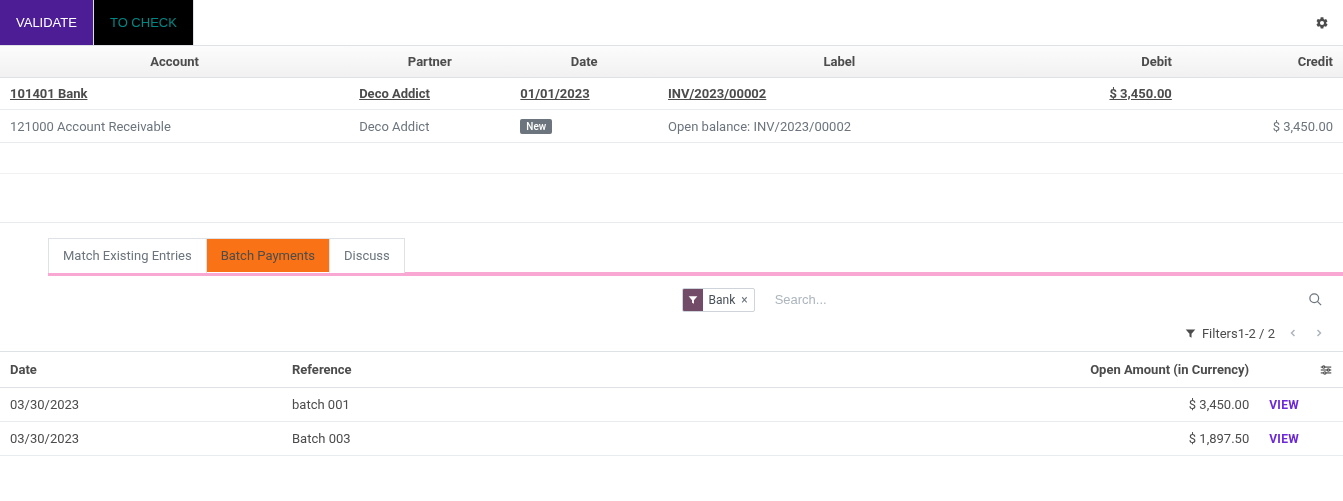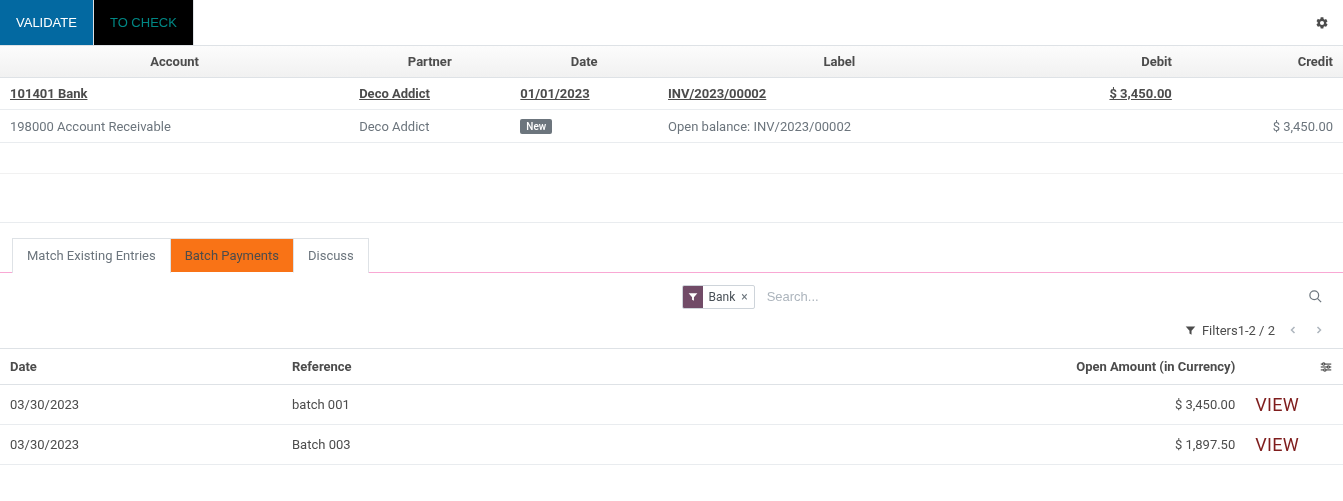--- a/index.html
+++ b/index.html
@@ -1,70 +1,70 @@
 <!DOCTYPE html>
 <html><head>
   <meta charset="utf-8">
   <style>
     * { box-sizing: border-box; margin: 0; padding: 0; }
     body { font-family: -apple-system, BlinkMacSystemFont, "Segoe UI", Roboto, "Helvetica Neue", Arial, sans-serif; font-size: 13px; color: #4c4c4c; background: #fff; width: 1343px; }
     
     
     .top-bar { display: flex; align-items: stretch; border-bottom: 1px solid #dee2e6; height: 46px; }
-    .btn-validate { background: #0369a1; color: #fff; border: none; padding: 12px 16px; font-size: 13px; font-weight: 500; cursor: pointer; text-transform: uppercase; }
+    .btn-validate { background: #4c1d95; color: #fff; border: none; padding: 12px 16px; font-size: 13px; font-weight: 500; cursor: pointer; text-transform: uppercase; }
     .btn-tocheck { background: #000000; color: #008784; border: 1px solid #dee2e6; border-top:none; border-bottom:none; padding: 0 16px; font-size: 13px; font-weight: 500; cursor: pointer; text-transform: uppercase; }
     .top-bar-spacer { flex: 1; }
     .gear-wrap { display:flex; align-items:center; padding: 0 14px; cursor:pointer; }
     .gear-icon { color:#4c4c4c; }
     
     
     .upper-table { width: 100%; border-collapse: collapse; }
     .upper-table thead th { text-align: center; font-weight: 700; font-size: 13px; color: #4c4c4c; padding: 8px 10px; background: linear-gradient(#fcfcfc,#f1f1f1); border-bottom: 1px solid #dee2e6; }
     .upper-table th.num, .upper-table td.num { text-align: right; }
     .upper-table tbody td { padding: 8px 10px; border-bottom: 1px solid #e9ecef; font-size: 13px; vertical-align: middle; }
     .upper-table tbody tr.main-row td { font-weight: 700; color: #4c4c4c; text-decoration: underline; }
     .upper-table tbody tr.sub-row td { color: #6c757d; }
     .badge-new { display:inline-block; background:#6c757d; color:#fff; font-size:10px; padding:2px 6px; border-radius:2px; font-weight:500; }
     
     .spacer-band { height: 80px; border-bottom:1px solid #e9ecef; background:#fff; position:relative;}
     .spacer-band::before{content:"";position:absolute;left:0;right:0;top:30px;height:1px;background:#f1f1f1;}
     
     
-    .tabs-wrap { padding: 14px 16px 0 12px; border-bottom:1px solid #f9a8d4; }
+    .tabs-wrap { padding: 14px 16px 0 0; border-bottom:4px solid #f9a8d4;margin-left:48px; }
     .tabs { display:flex; gap:0; }
     .tab { border:1px solid #dee2e6; border-bottom:none; padding:9px 14px; font-size:13px; color:#6c757d; background:#fff; cursor:pointer; position:relative; top:1px; }
     .tab + .tab { border-left:none; }
     .tab.active { color:#4c4c4c; background:#f97316; border-bottom:1px solid #fff; font-weight:400; }
     .tab:not(.active){ background:#fff; }
     
     
     .search-row { display:flex; align-items:center; padding:10px 16px 0 16px; }
     .search-left-spacer { flex:1; }
-    .search-box { display:flex; align-items:center; gap:4px; flex:1; max-width: 660px; margin-left: 20px; }
+    .search-box { display:flex; align-items:center; gap:12px; flex:1; max-width: 660px; margin-left: 20px; }
     .filter-chip { display:flex; align-items:center; border:1px solid #ced4da; border-radius:2px; overflow:hidden; font-size:12px; }
     .chip-icon { background:#714b67; color:#fff; width:20px; height:22px; display:flex; align-items:center; justify-content:center; }
     .chip-label { padding:2px 2px 2px 6px; color:#495057; }
     .chip-x { padding:0 6px 0 4px; color:#6c757d; cursor:pointer; }
     .search-input { flex:1; border:none; outline:none; font-size:13px; padding:6px 8px; color:#495057; }
     .search-input::placeholder{color:#adb5bd;}
     .search-icon { color:#6c757d; padding:0 4px; cursor:pointer; }
     
     .filters-row { display:flex; align-items:center; padding:12px 16px 10px 16px; }
     .filters-left-spacer{flex:1;}
     .filters-btn { display:flex; align-items:center; gap:6px; color:#4c4c4c; font-size:13px; cursor:pointer; }
     .filters-right { margin-left:auto; display:flex; align-items:center; gap:10px; }
     .pager-text { font-size:13px; color:#4c4c4c; }
     .chev { color:#adb5bd; cursor:pointer; padding:2px; }
     
     
     .lower-table { width:100%; border-collapse:collapse; }
     .lower-table thead th { text-align:left; font-weight:700; font-size:13px; padding:10px 10px; border-top:1px solid #dee2e6; border-bottom:1px solid #dee2e6; color:#4c4c4c;}
     .lower-table th.num, .lower-table td.num { text-align:right; }
     .lower-table tbody td { padding:9px 10px; border-bottom:1px solid #e9ecef; font-size:13px; }
-    .view-link { color:#7f1d1d; font-weight:400; font-size:18px; cursor:pointer; letter-spacing:0.3px;}
+    .view-link { color:#6d28d9; font-weight:700; font-size:12px; cursor:pointer; letter-spacing:0.3px;}
     .settings-col { width:30px; text-align:right; }
     
     svg{display:block;}
   </style>
 </head>
 <body>
 
 <div class="top-bar">
   <button class="btn-validate">Validate</button>
   <button class="btn-tocheck">To Check</button>
@@ -92,21 +92,21 @@
   <tbody>
     <tr class="main-row">
       <td>101401 Bank</td>
       <td>Deco Addict</td>
       <td>01/01/2023</td>
       <td>INV/2023/00002</td>
       <td class="num">$ 3,450.00</td>
       <td class="num"></td>
     </tr>
     <tr class="sub-row">
-      <td>198000 Account Receivable</td>
+      <td>121000 Account Receivable</td>
       <td>Deco Addict</td>
       <td><span class="badge-new">New</span></td>
       <td>Open balance: INV/2023/00002</td>
       <td class="num"></td>
       <td class="num">$ 3,450.00</td>
     </tr>
   </tbody>
 </table>
 
 <div class="spacer-band"></div>

